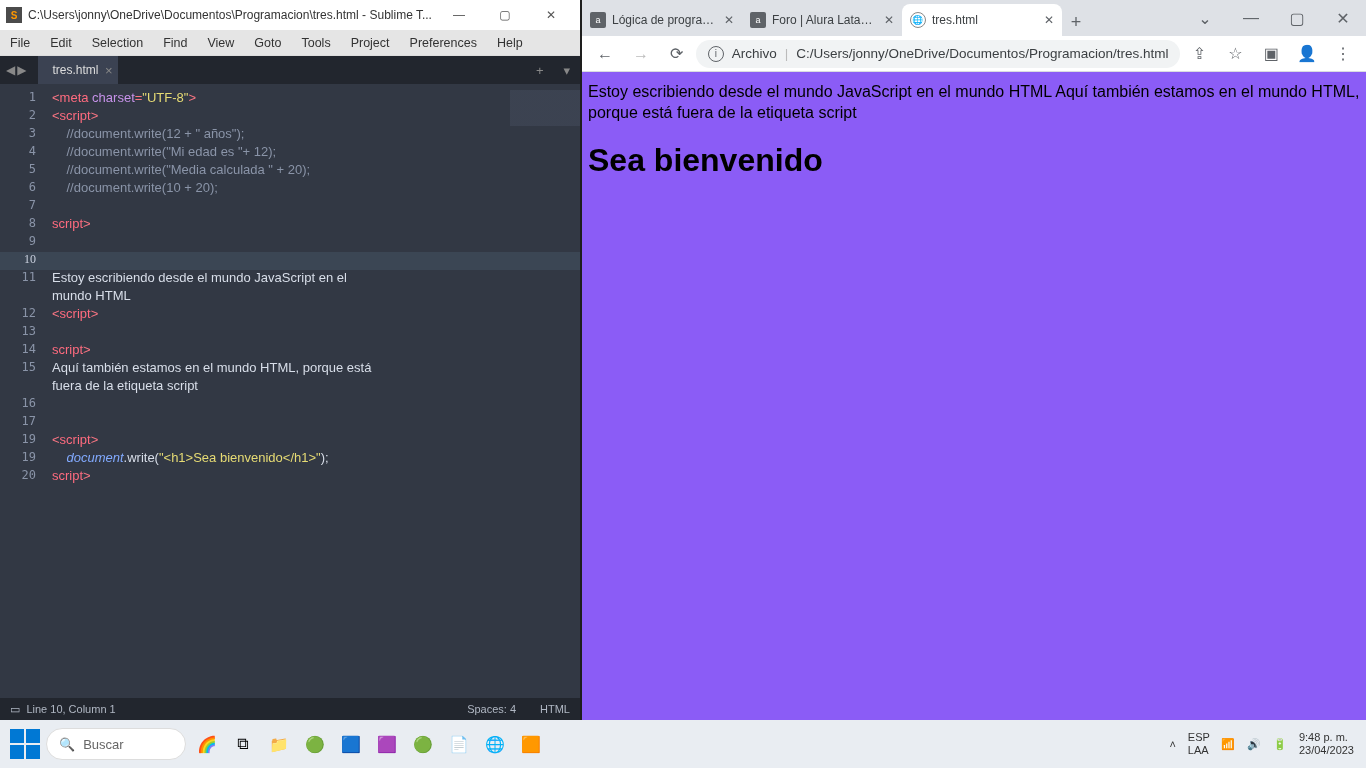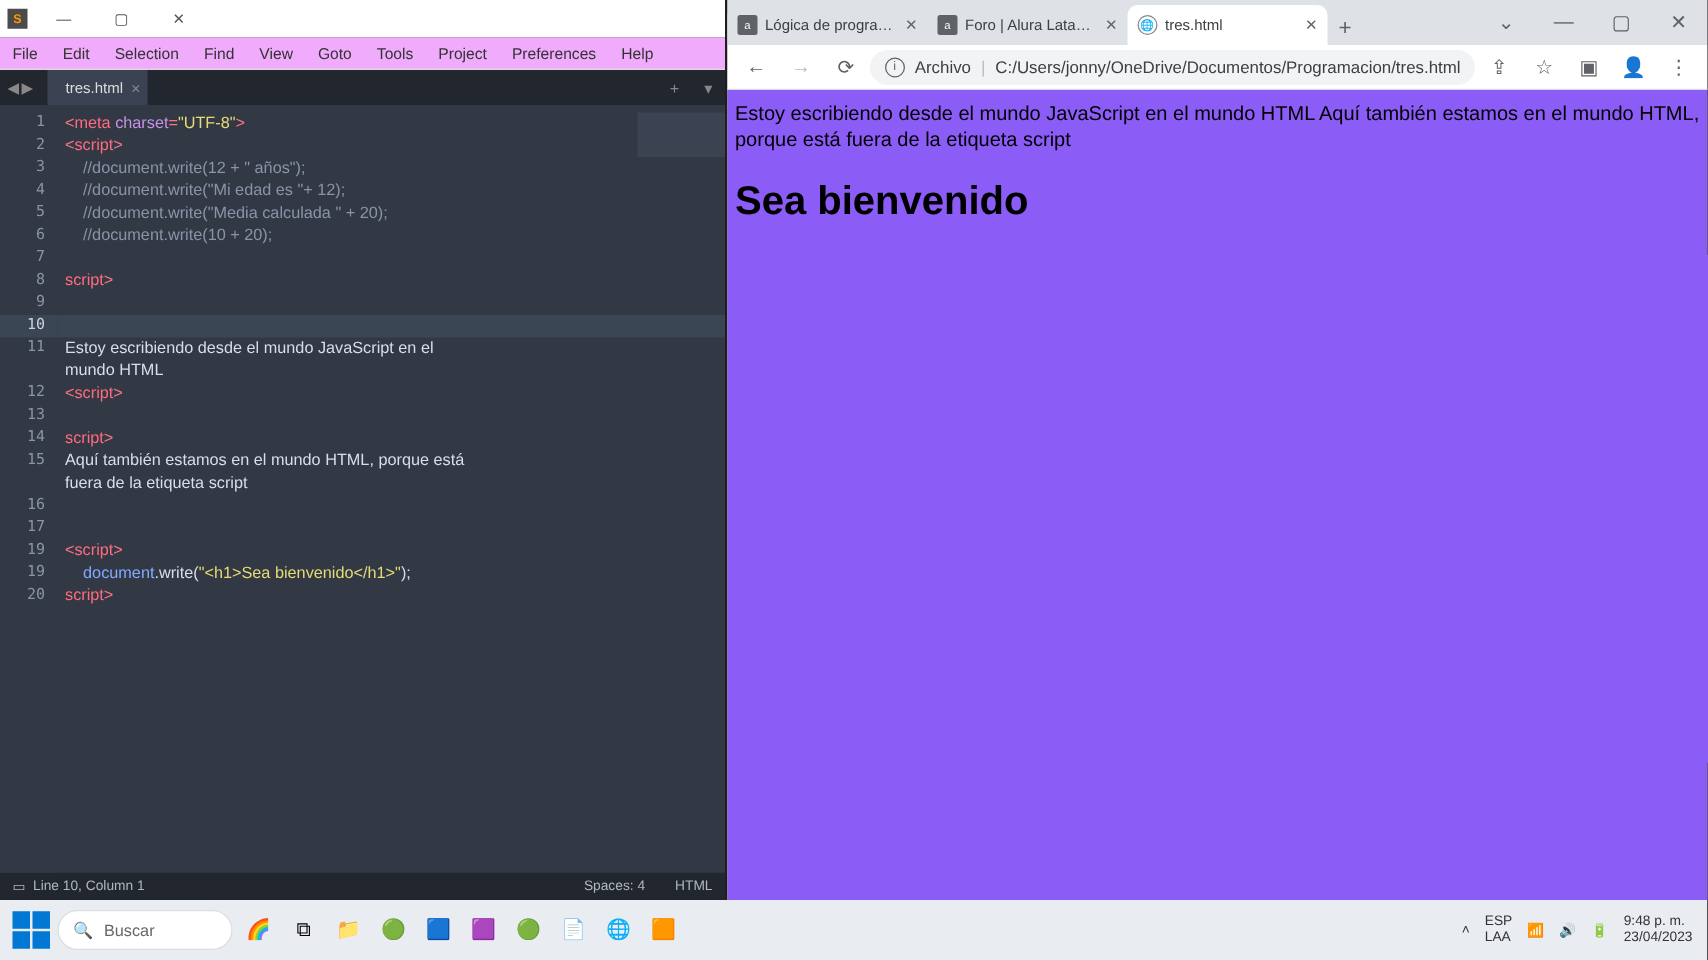--- a/index.html
+++ b/index.html
@@ -4,38 +4,38 @@
 <style>
 * { margin:0; padding:0; box-sizing:border-box; font-family:"Segoe UI",Arial,sans-serif; }
 body { width:1366px; height:768px; overflow:hidden; background:#1e1e1e; position:relative; }
 
 
 .sublime { position:absolute; left:0; top:0; width:580px; height:720px; background:#323844; display:flex; flex-direction:column; }
 .st-title { height:30px; background:#fff; display:flex; align-items:center; padding:0 6px; font-size:12px; color:#333; }
 .st-title .ico { width:16px; height:16px; background:#4b4b4b; margin-right:6px; display:flex; align-items:center; justify-content:center; color:#ff9800; font-size:10px; font-weight:bold; }
 .st-title .ttl { flex:1; white-space:nowrap; overflow:hidden; text-overflow:ellipsis; }
 .st-title .winbtn { width:46px; height:30px; display:flex; align-items:center; justify-content:center; color:#555; }
-.st-menu { height:26px; background:#f0abfc; display:flex; align-items:center; border-bottom:1px solid #ddd; }
+.st-menu { height:26px; background:#e5e5e5; display:flex; align-items:center; border-bottom:1px solid #ddd; }
 .st-menu span { padding:0 10px; font-size:12.5px; color:#333; }
 .st-tabs { height:28px; background:#22262e; display:flex; align-items:center; }
 .st-tabs .nav { display:flex; gap:2px; padding:0 6px; }
 .st-tabs .nav span { color:#888; font-size:12px; }
 .st-tabs .tab { height:28px; background:#3b4252; color:#ddd; font-size:12px; padding:0 20px 0 14px; display:flex; align-items:center; position:relative; margin-left:6px; }
 .st-tabs .tab .x { position:absolute; right:6px; color:#888; font-size:13px; }
 .st-tabs .spacer { flex:1; }
 .st-tabs .rt { color:#888; padding:0 10px; font-size:13px; }
 
 .st-body { flex:1; display:flex; background:#323844; position:relative; }
 .gutter { width:46px; background:#323844; padding-top:6px; }
 .gutter div { height:18px; color:#8a94a8; font-size:12px; text-align:right; padding-right:10px; font-family:Consolas,monospace; }
-.gutter div.hl { background:#3b4654; color:#c9d0de; }
+.gutter div.hl { background:#3b4654; color:#c9d0de;font-family:Liberation Serif, serif; }
 .code { flex:1; padding-top:6px; font-family:Consolas,monospace; font-size:13px; color:#d8dee9; white-space:pre; }
 .code .ln { height:18px; padding-left:6px; }
 .code .ln.hl { background:#3b4654; }
-.c-p { color:#f97583; } .c-t { color:#ff6b7f; } .c-a { color:#c792ea;text-align:right; } .c-s { color:#e6db74; } .c-c { color:#8a94a8; } .c-f { color:#82aaff; } .c-o { color:#f97583; }
+.c-p { color:#f97583; } .c-t { color:#ff6b7f; } .c-a { color:#c792ea;text-align:right; } .c-s { color:#e6db74; } .c-c { color:#8a94a8; } .c-f { color:#82aaff; font-style:italic; } .c-o { color:#f97583; }
 .minimap { position:absolute; right:0; top:6px; width:70px; height:60px; background:linear-gradient(#4a5264 0%,#4a5264 60%,transparent 60%); opacity:.4; }
 
 .st-status { height:22px; background:#22262e; color:#b0b7c3; font-size:11px; display:flex; align-items:center; padding:0 10px; }
 .st-status .sp { flex:1; }
 .st-status span { margin-right:24px; }
 
 
 .chrome { position:absolute; left:582px; top:0; width:784px; height:720px; background:#fff; display:flex; flex-direction:column; }
 .cr-top { height:36px; background:#dee1e6; display:flex; align-items:flex-end; }
 .cr-tab { height:32px; background:#dee1e6; display:flex; align-items:center; padding:0 8px; font-size:12px; color:#3c4043; width:160px; position:relative; border-top-left-radius:8px; border-top-right-radius:8px; margin-top:4px; }
@@ -68,20 +68,21 @@
 .taskbar .sp { flex:1; }
 .tb-tray { display:flex; align-items:center; gap:12px; padding-right:12px; font-size:11px; color:#333; }
 .tb-tray .col { text-align:left; line-height:1.15; }
 </style>
 </head>
 <body>
 
 <div class="sublime">
   <div class="st-title">
     <div class="ico">S</div>
+    <div class="ttl">C:\Users\jonny\OneDrive\Documentos\Programacion\tres.html - Sublime T...</div>
     <div class="winbtn">—</div>
     <div class="winbtn">▢</div>
     <div class="winbtn">✕</div>
   </div>
   <div class="st-menu">
     <span>File</span>
     <span>Edit</span>
     <span>Selection</span>
     <span>Find</span>
     <span>View</span>

